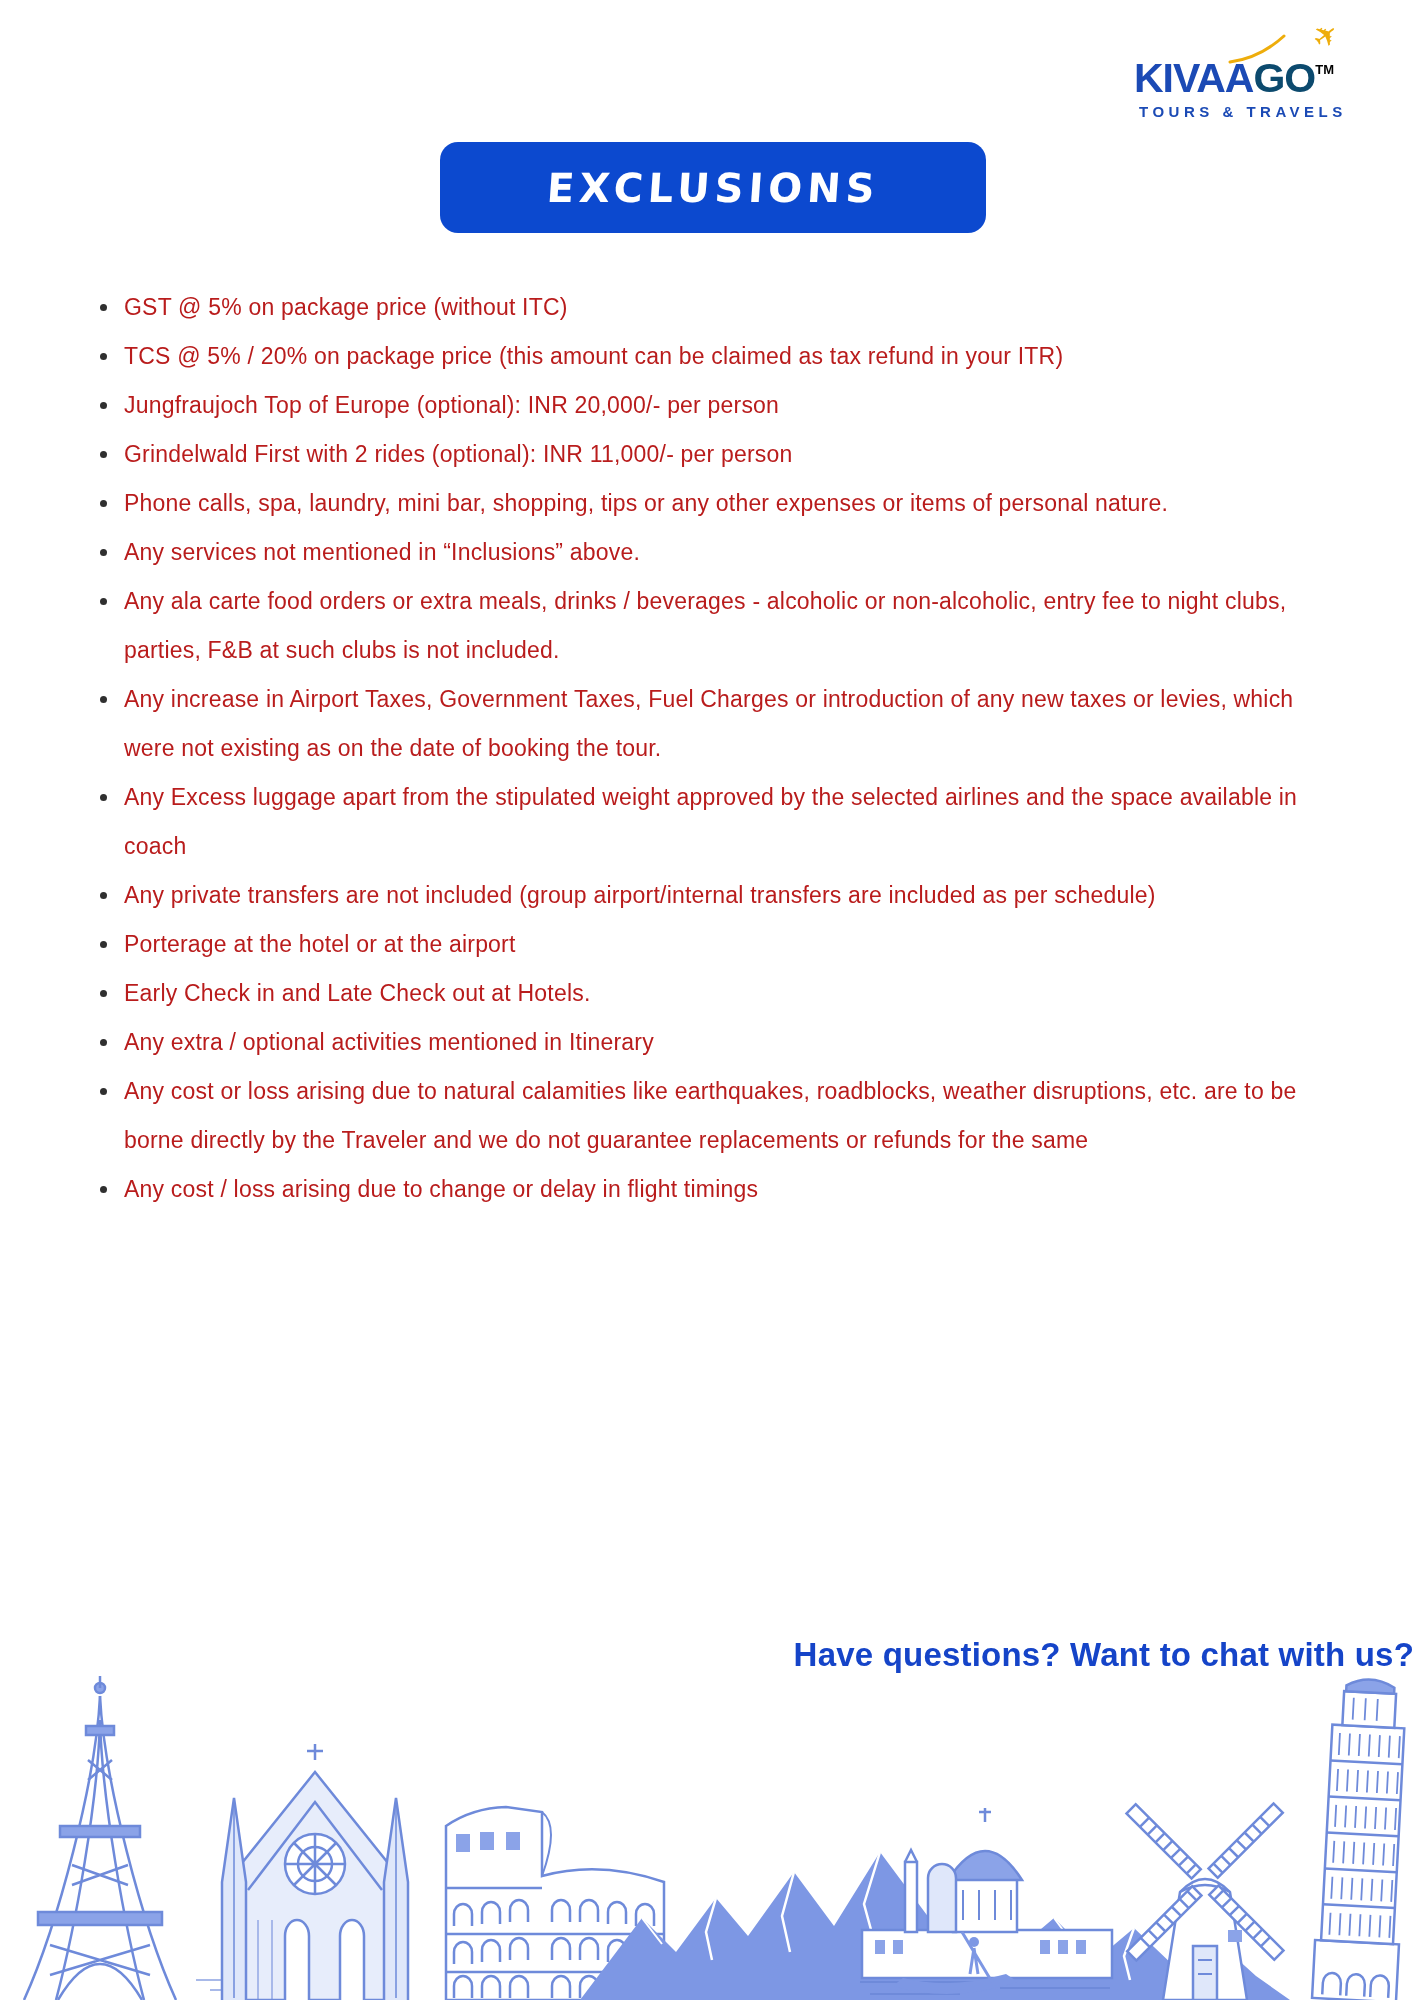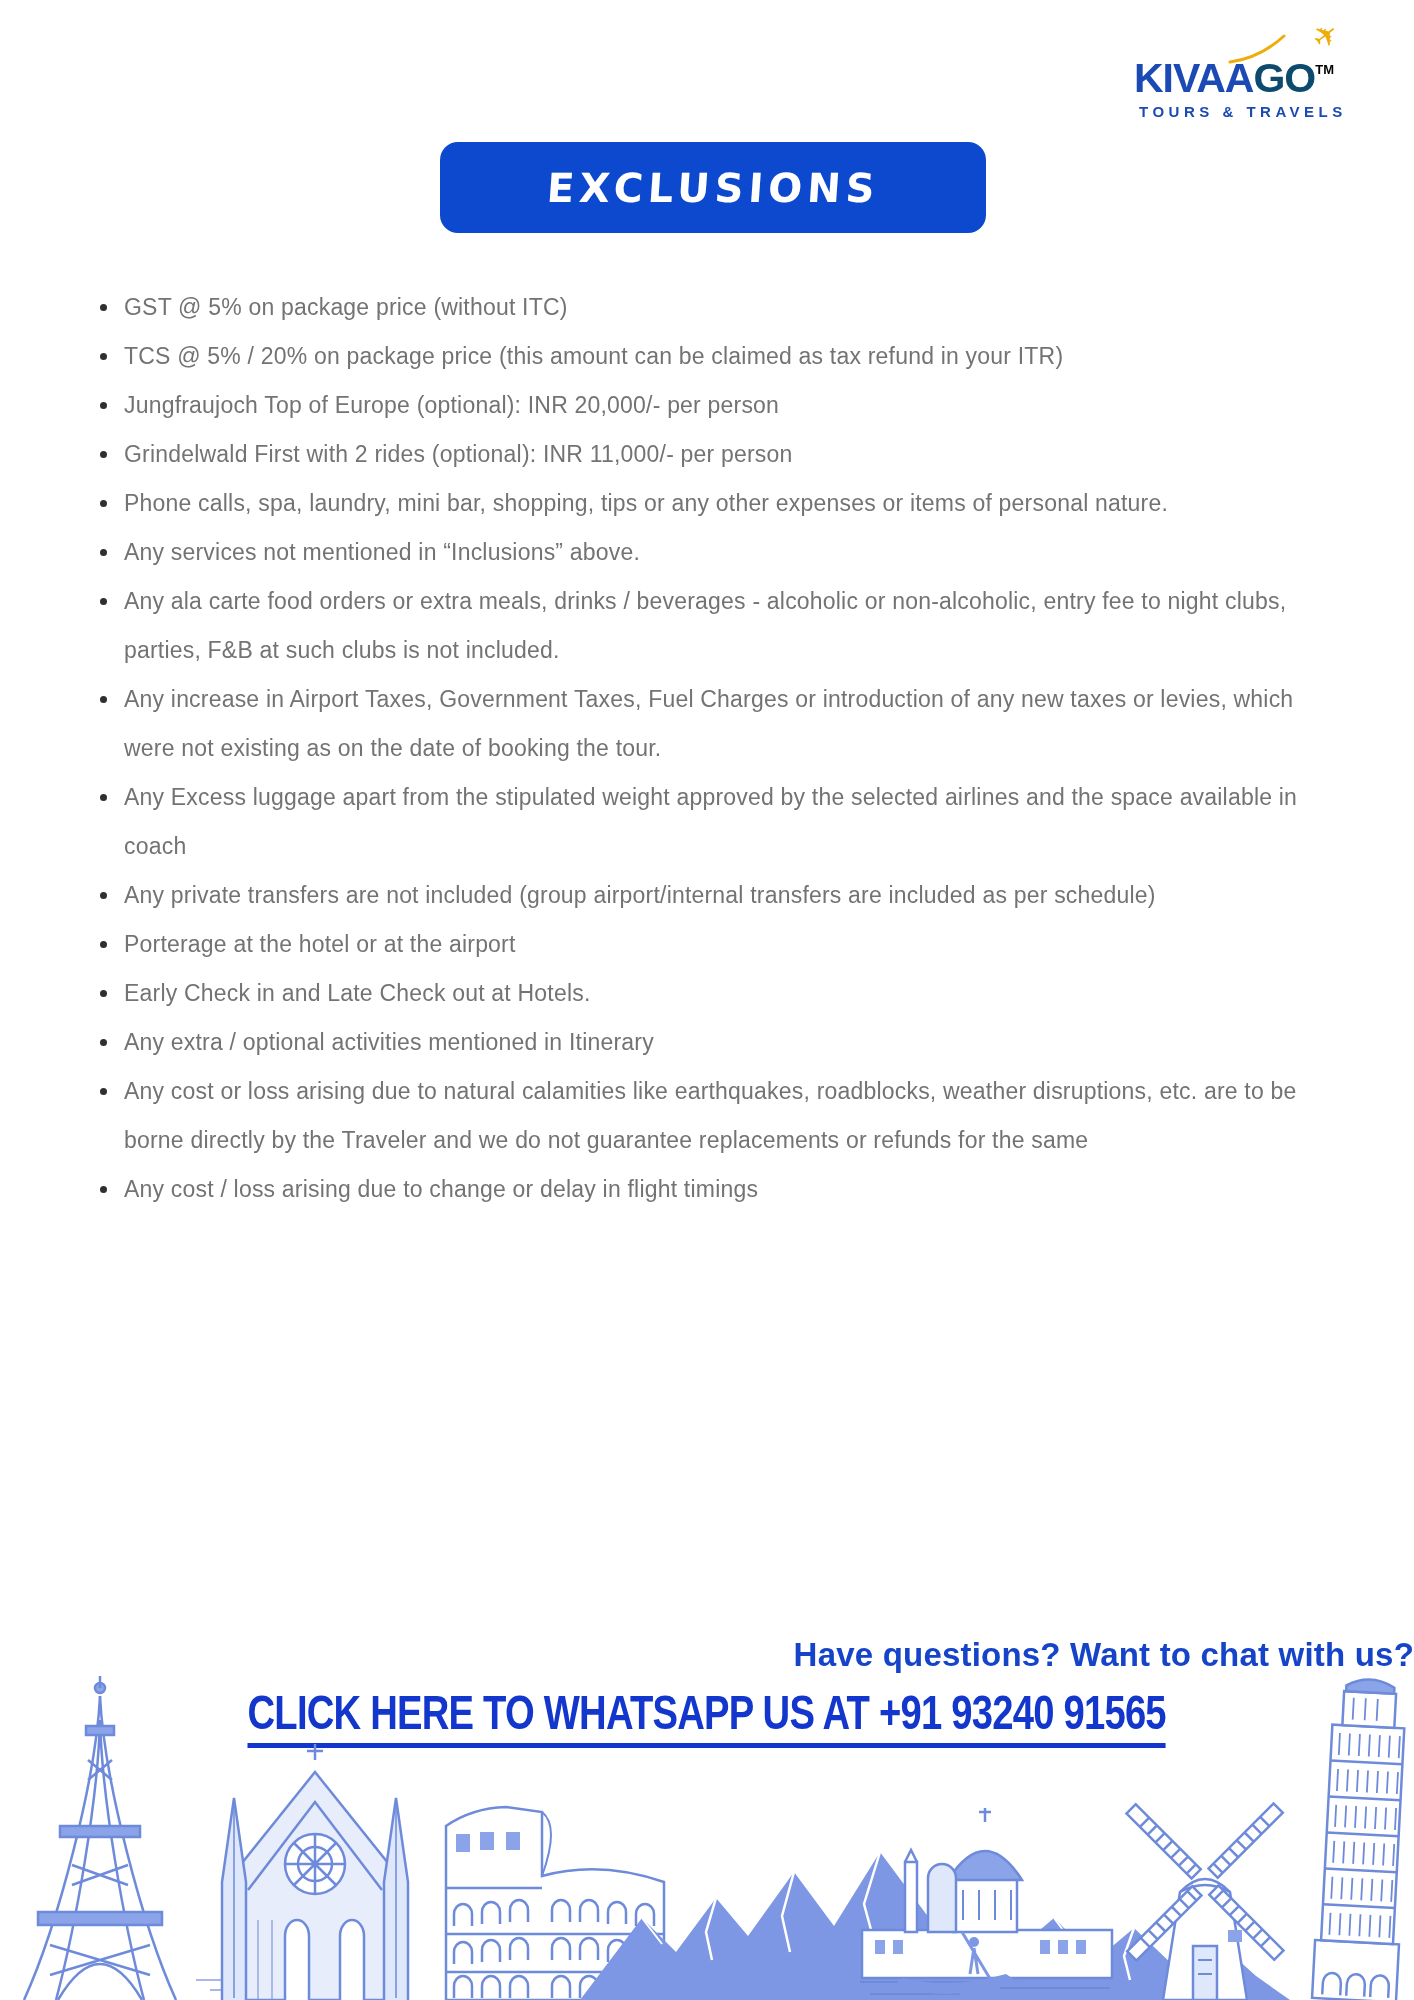--- a/index.html
+++ b/index.html
@@ -21,21 +21,21 @@
 
   
   .title-pill { position:absolute; left:440px; top:142px; width:546px; height:91px;
                 background:#0c49cf; border-radius:18px; display:flex; align-items:center; justify-content:center; }
   .title-pill span { color:#ffffff; font-family:"DejaVu Sans", sans-serif; font-weight:bold;
                      font-size:40px; letter-spacing:5px; transform:skewX(-4deg); }
 
   
   .list { position:absolute; left:97px; top:283px; width:1210px; list-style:none; }
   .list li { position:relative; padding-left:27px; font-size:23px; line-height:49px;
-             letter-spacing:0.2px; color:#737373; }
+             letter-spacing:0.2px; color:#b91c1c; }
   .list li::before { content:""; position:absolute; left:3px; top:21px; width:7px; height:7px;
                      border-radius:50%; background:#2f2f2f; }
 
   
   .footer-q { position:absolute; top:1636px; left:0; width:100%; text-align:right;
               color:#1544c8; font-size:33px; font-weight:bold; letter-spacing:0.2px; }
   .footer-cta { position:absolute; top:1684px; left:0; width:100%; text-align:center; }
   .footer-cta a { display:inline-block; color:#1336cc; font-size:49px; font-weight:bold;
                   font-family:"Liberation Sans", sans-serif; white-space:nowrap;
                   transform:scaleX(0.78); transform-origin:center top; text-decoration:none;
@@ -76,23 +76,20 @@
     <li>Any Excess luggage apart from the stipulated weight approved by the selected airlines and the space available in coach</li>
     <li>Any private transfers are not included (group airport/internal transfers are included as per schedule)</li>
     <li>Porterage at the hotel or at the airport</li>
     <li>Early Check in and Late Check out at Hotels.</li>
     <li>Any extra / optional activities mentioned in Itinerary</li>
     <li>Any cost or loss arising due to natural calamities like earthquakes, roadblocks, weather disruptions, etc. are to be borne directly by the Traveler and we do not guarantee replacements or refunds for the same</li>
     <li>Any cost / loss arising due to change or delay in flight timings</li>
   </ul>
 
   <div class="footer-q">Have questions? Want to chat with us?</div>
-  <div class="footer-cta">
-    <a href="#">CLICK HERE TO WHATSAPP US AT +91 93240 91565</a>
-  </div>
 
   <svg class="skyline" viewBox="0 0 1414 370">
     <defs>
       <path id="arch" d="M0,0 v-12 a9,10 0 0 1 18,0 v12" fill="#ffffff" stroke="#6e8ada" stroke-width="2.5"></path>
     </defs>
     <g stroke="#6e8ada" stroke-width="2.5" fill="none">
 
       <g>
         <circle cx="100" cy="58" r="5" fill="#8ba3e8"></circle>
         <path d="M100,46 v12"></path>

